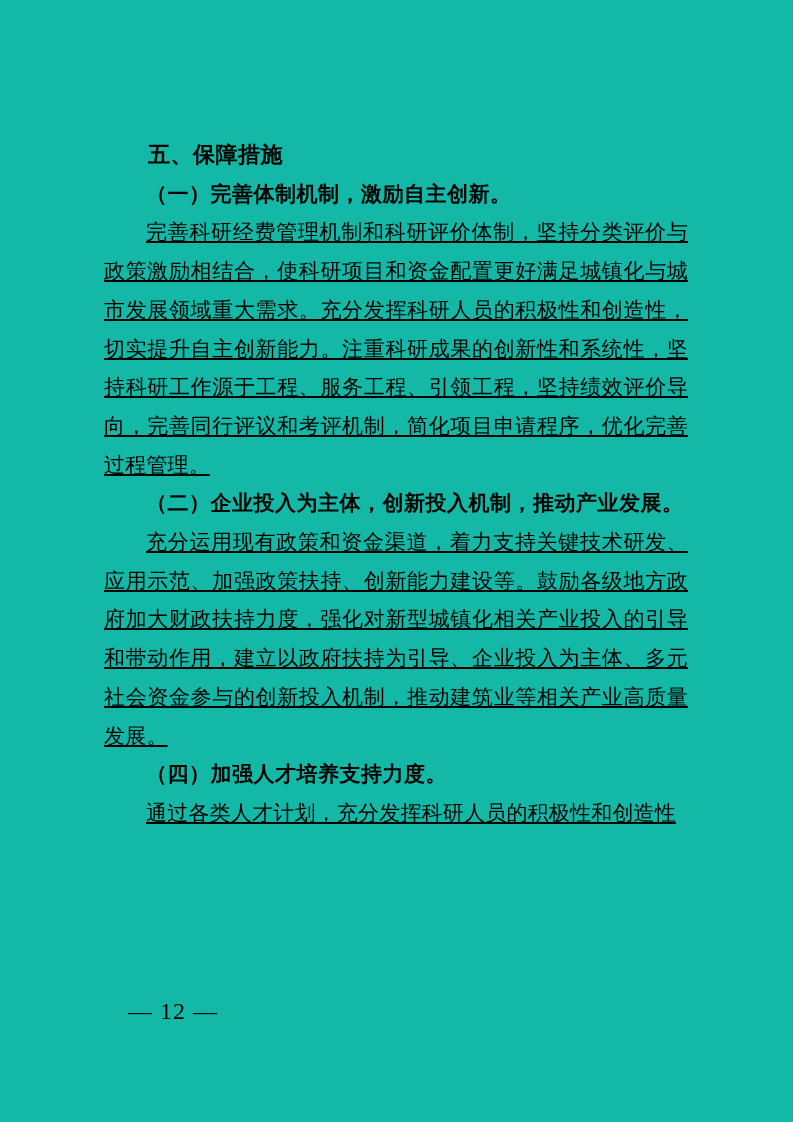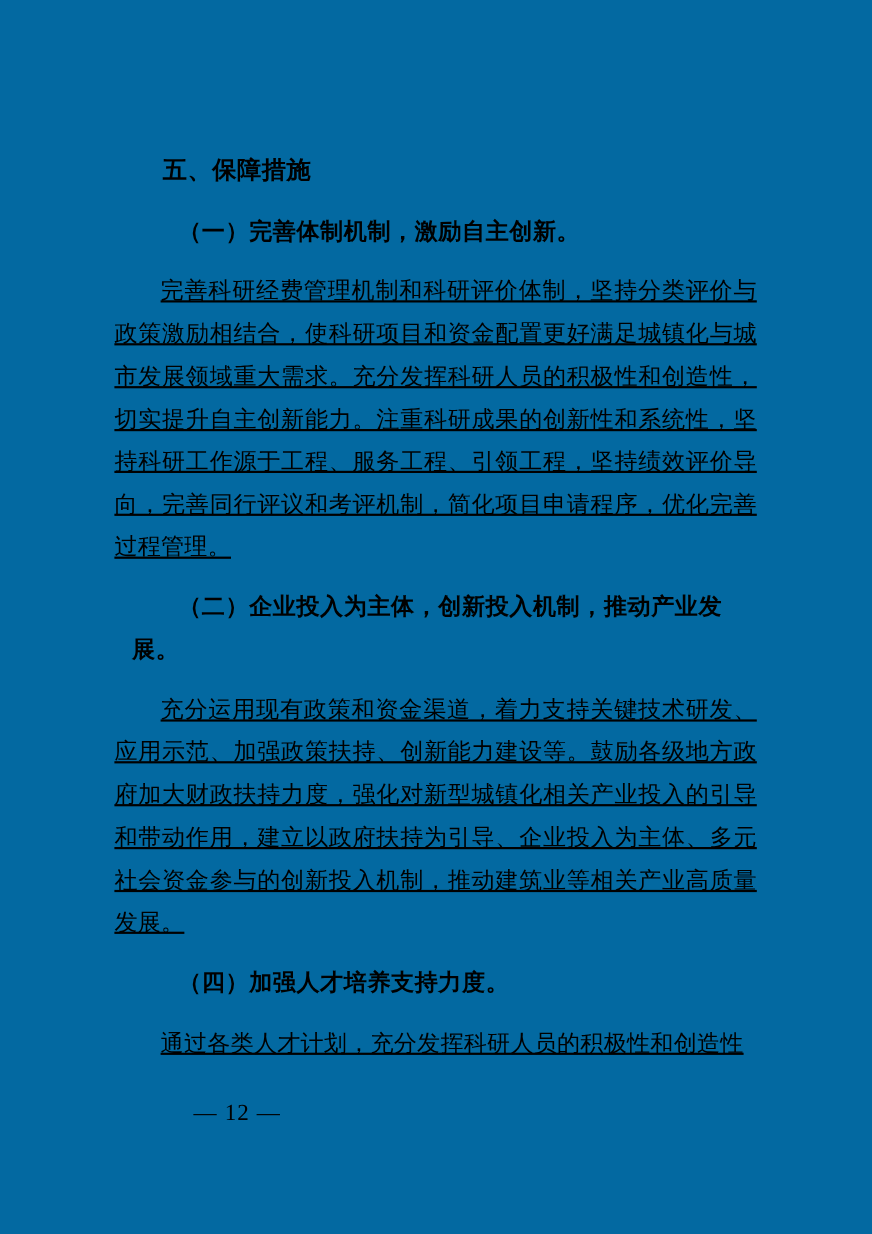--- a/index.html
+++ b/index.html
@@ -4,42 +4,42 @@
 <style>
   html, body {
     margin: 0;
     padding: 0;
     background: #ffffff;
   }
   .page {
     position: relative;
     width: 793px;
     height: 1122px;
-    background: #0369a1;
+    background: #14b8a6;
     overflow: hidden;
     font-family: "Liberation Serif", "DejaVu Serif", serif;
     color: #000000;
   }
   .content {
     position: absolute;
     left: 104px;
     top: 136px;
     width: 584px;
   }
   .heading {
     margin: 0;
     font-family: "Liberation Sans", "DejaVu Sans", sans-serif;
     font-weight: 700;
     font-size: 22px;
     line-height: 38.7px;
     text-indent: 2em;
     letter-spacing: 0.5px;
   }
   .sub-title {
-    margin: 16px;
+    margin: 0;
     font-family: "Liberation Serif", "DejaVu Serif", serif;
     font-weight: 700;
     font-size: 21px;
     line-height: 38.7px;
     text-indent: 2em;
     letter-spacing: 0.5px;
   }
   .body-para {
     margin: 0;
     font-size: 21px;
@@ -47,24 +47,23 @@
     text-indent: 2em;
     text-align: justify;
     text-align-last: left;
     letter-spacing: 0.2px;
     text-decoration: underline;
   }
   .page-number {
     position: absolute;
     left: 128px;
     top: 996px;
-    font-size: 21px;
+    font-size: 24px;
     line-height: 30px;
     letter-spacing: 1px;
-    margin-left: 48px;
   }
 </style>
 </head>
 <body>
 
 <div class="page">
   <div class="content">
     <h2 class="heading">五、保障措施</h2>
 
     <h3 class="sub-title">（一）完善体制机制，激励自主创新。</h3>

